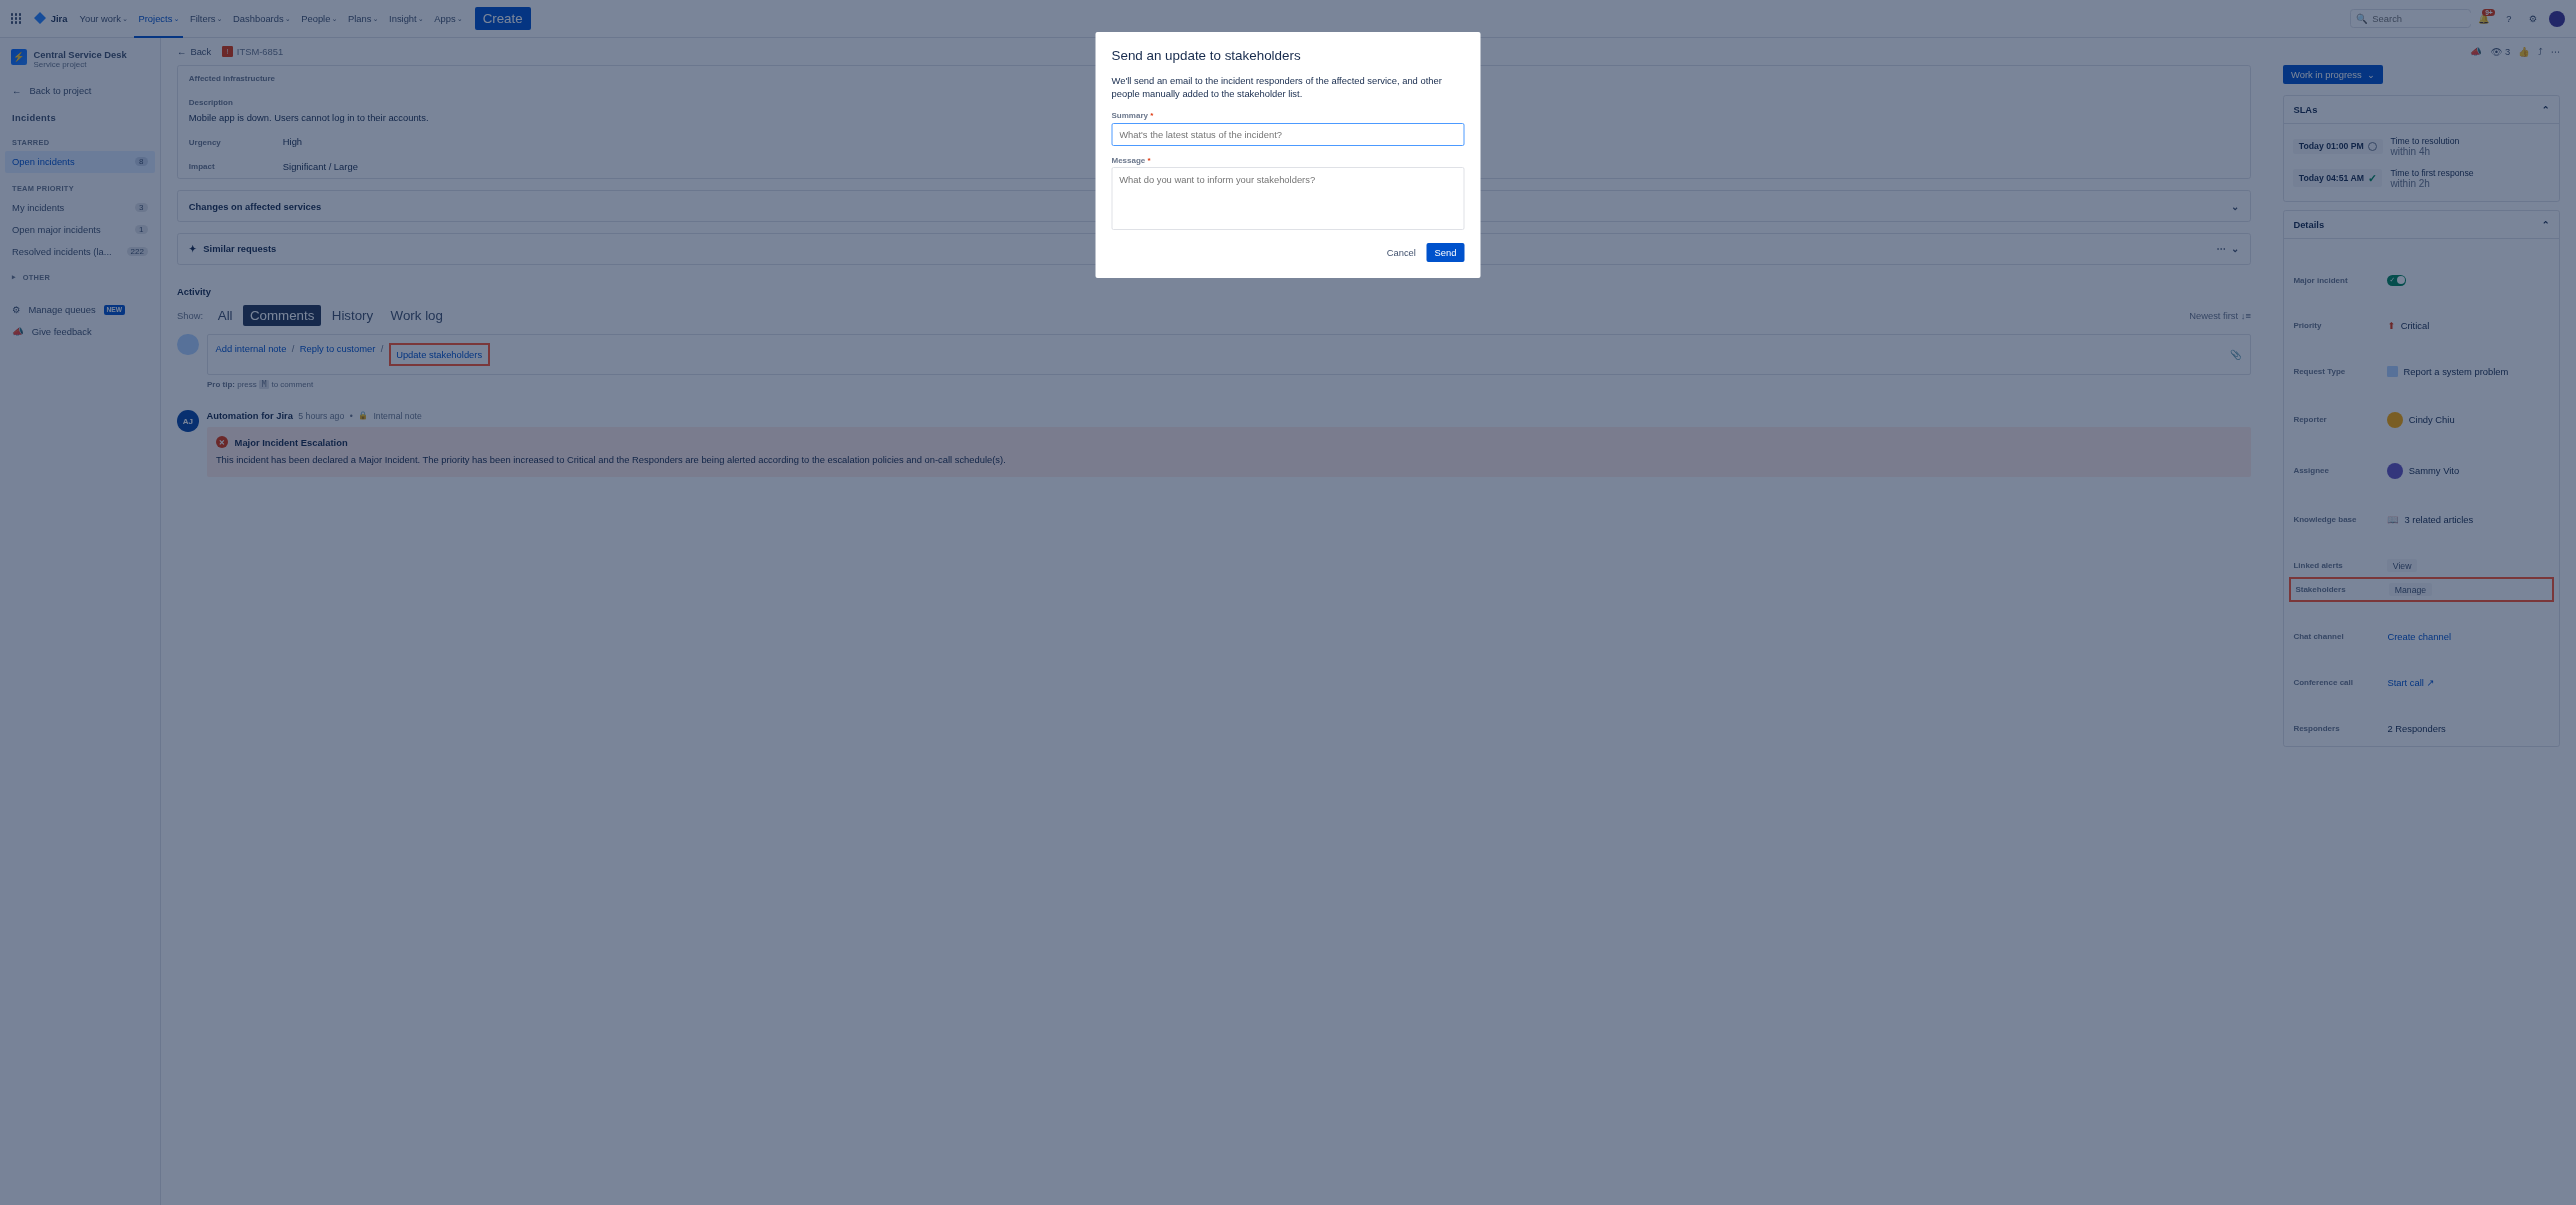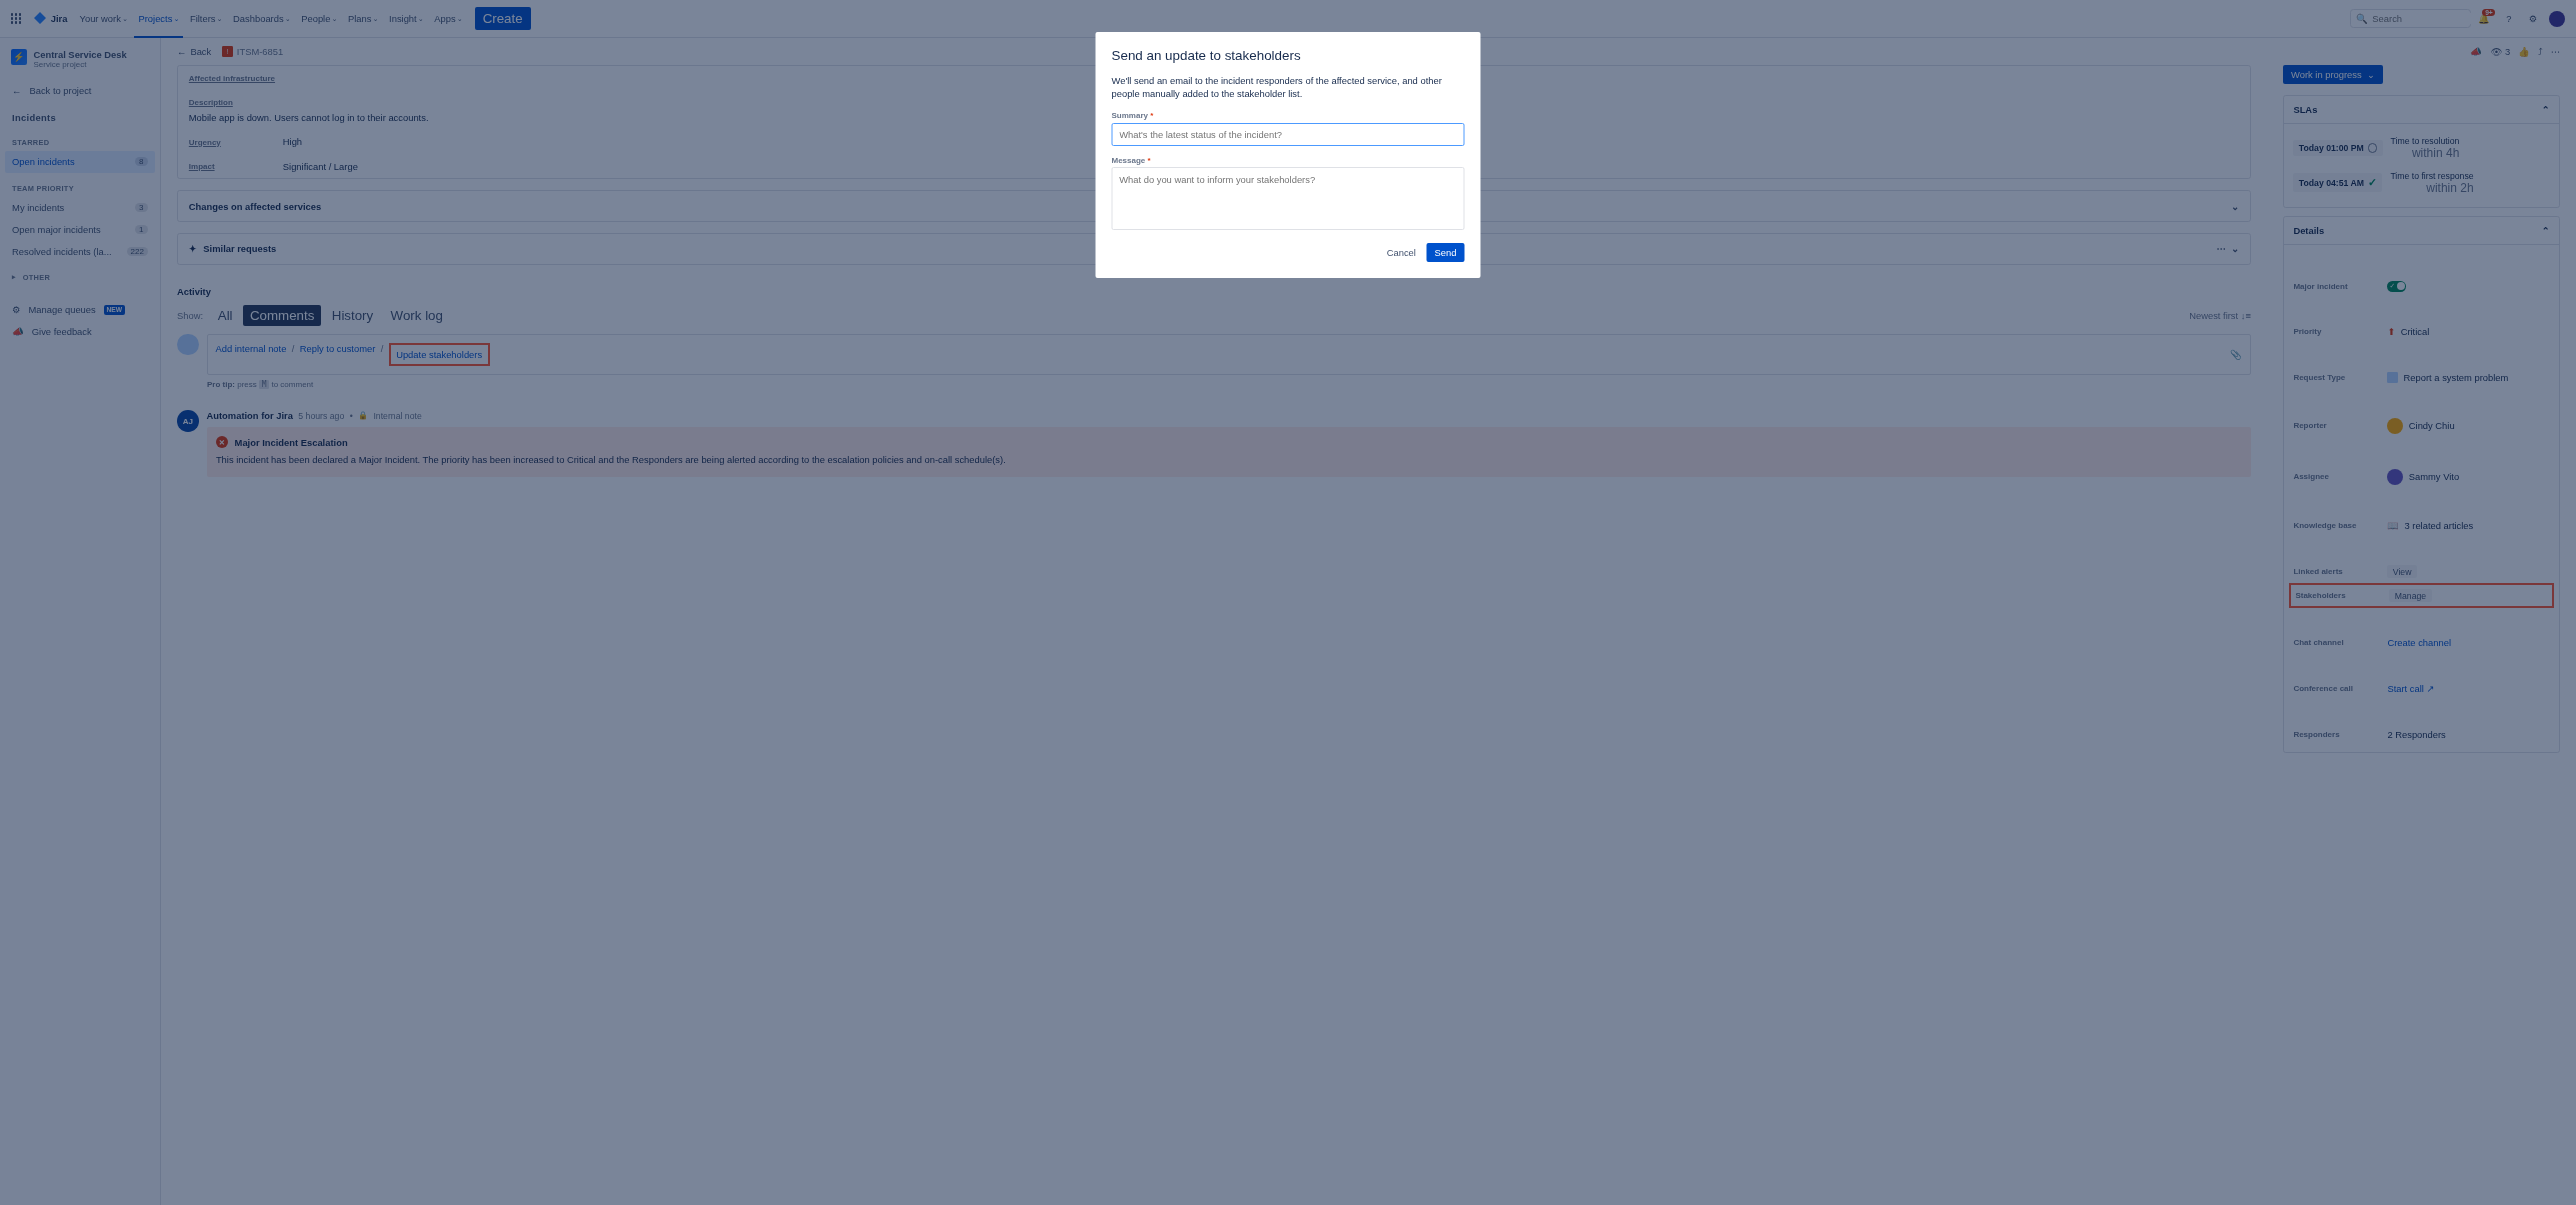--- a/index.html
+++ b/index.html
@@ -50,21 +50,21 @@
 .new-badge { background: #0052CC; color: #fff; font-size: 6.7px; font-weight: 700; padding: 1.3px 2.7px; border-radius: 2px; }
 
 .main { flex: 1; overflow-y: auto; padding: 0 16px; }
 .crumbs { display: flex; align-items: center; gap: 10.8px; padding: 8px 0; }
 .back-link { display: flex; align-items: center; gap: 4px; color: #42526E; cursor: pointer; }
 .issue-key { display: flex; align-items: center; gap: 4px; color: #6B778C; }
 .issue-type-icon { width: 10.8px; height: 10.8px; background: #DE350B; border-radius: 1.3px; display:flex;align-items:center;justify-content:center;color:#fff;font-size:6.7px; }
 
 .content-card { border: 0.7px solid #DFE1E6; border-radius: 2.7px; margin-bottom: 10.8px; }
 .field-row { display: flex; padding: 6.7px 10.8px; }
-.field-label { width: 94px; font-size: 8px; font-weight: 600; color: #6B778C; padding-top: 1.3px; text-decoration: underline; }
+.field-label { width: 94px; font-size: 8px; font-weight: 600; color: #6B778C; padding-top: 1.3px; }
 .field-value { flex: 1; color: #172B4D; }
 .panel-header { display: flex; align-items: center; padding: 9.4px 10.8px; gap: 6.7px; font-weight: 600; }
 .panel-actions { margin-left: auto; display: flex; gap: 5.4px; color: #42526E; }
 
 .activity-section { margin-top: 21.5px; }
 .activity-title { font-weight: 600; margin-bottom: 8px; }
 .filter-row { display: flex; align-items: center; gap: 4px; margin-bottom: 8px; }
 .filter-label { color: #6B778C; margin-right: 4px; }
 .filter-btn { background: transparent; border: none; padding: 2.7px 6.7px; border-radius: 2px; color: #42526E; cursor: pointer; }
 .filter-btn.active { background: #253858; color: #fff; }
@@ -96,21 +96,21 @@
 
 .right-panel { border: 0.7px solid #DFE1E6; border-radius: 2.7px; margin-bottom: 8px; }
 .right-panel-header { padding: 8px 9.4px; font-weight: 600; display: flex; justify-content: space-between; align-items: center; border-bottom: 0.7px solid #DFE1E6; }
 .right-panel-body { padding: 6.7px 9.4px; }
 .sla-row { display: flex; align-items: center; gap: 8px; padding: 5.4px 0; }
 .sla-time-badge { background: #F4F5F7; border-radius: 2px; padding: 2.7px 5.4px; font-weight: 600; font-size: 8.7px; display: flex; align-items: center; gap: 4px; }
 .sla-clock { width: 9.4px; height: 9.4px; border: 1.3px solid #6B778C; border-radius: 50%; }
 .sla-check { color: #00875A; font-size: 10.8px; }
 .sla-info { display: flex; flex-direction: column; }
 .sla-name { font-size: 8.7px; }
-.sla-within { font-size: 12px; color: #6B778C; text-align: right; }
+.sla-within { font-size: 10px; color: #6B778C; }
 
 .detail-row { display: flex; padding: 5.4px 0; align-items: center; margin-top: 24px; }
 .detail-label { width: 94px; font-size: 8px; font-weight: 600; color: #6B778C; }
 .detail-value { display: flex; align-items: center; gap: 5.4px; }
 .toggle { width: 19px; height: 10.8px; background: #00875A; border-radius: 5.4px; position: relative; }
 .toggle::after { content:''; position:absolute; right:1.3px; top:1.3px; width:8px; height:8px; background:#fff; border-radius:50%; }
 .toggle-check { position:absolute; left:2px; top:0.7px; color:#fff; font-size:6.7px; }
 .prio-icon { color: #DE350B; }
 .reqtype-icon { width:10.8px;height:10.8px;background:#B3D4FF;border-radius:1.3px; }
 .avatar-xs { width: 16px; height: 16px; border-radius: 50%; background: #FFAB00; }

